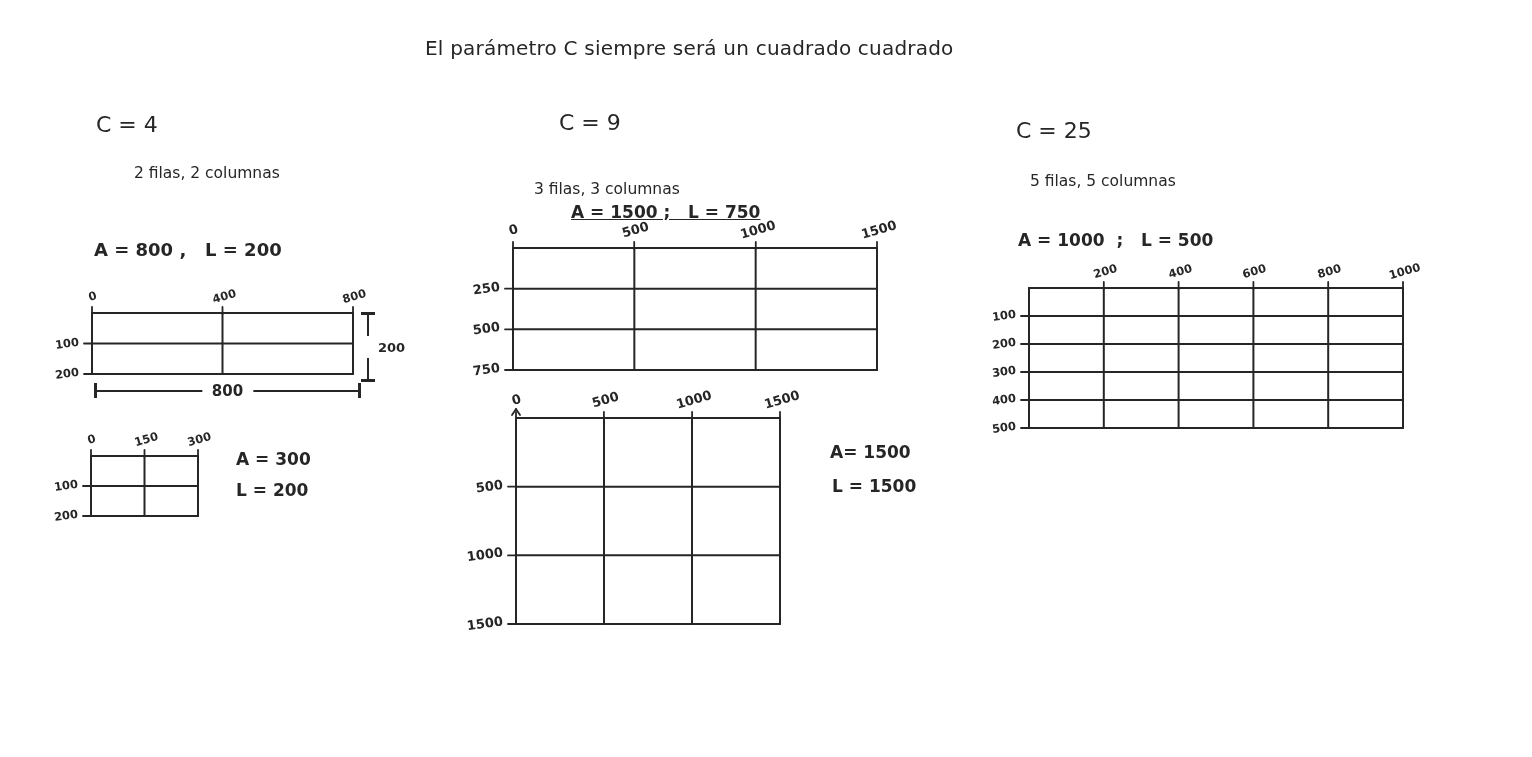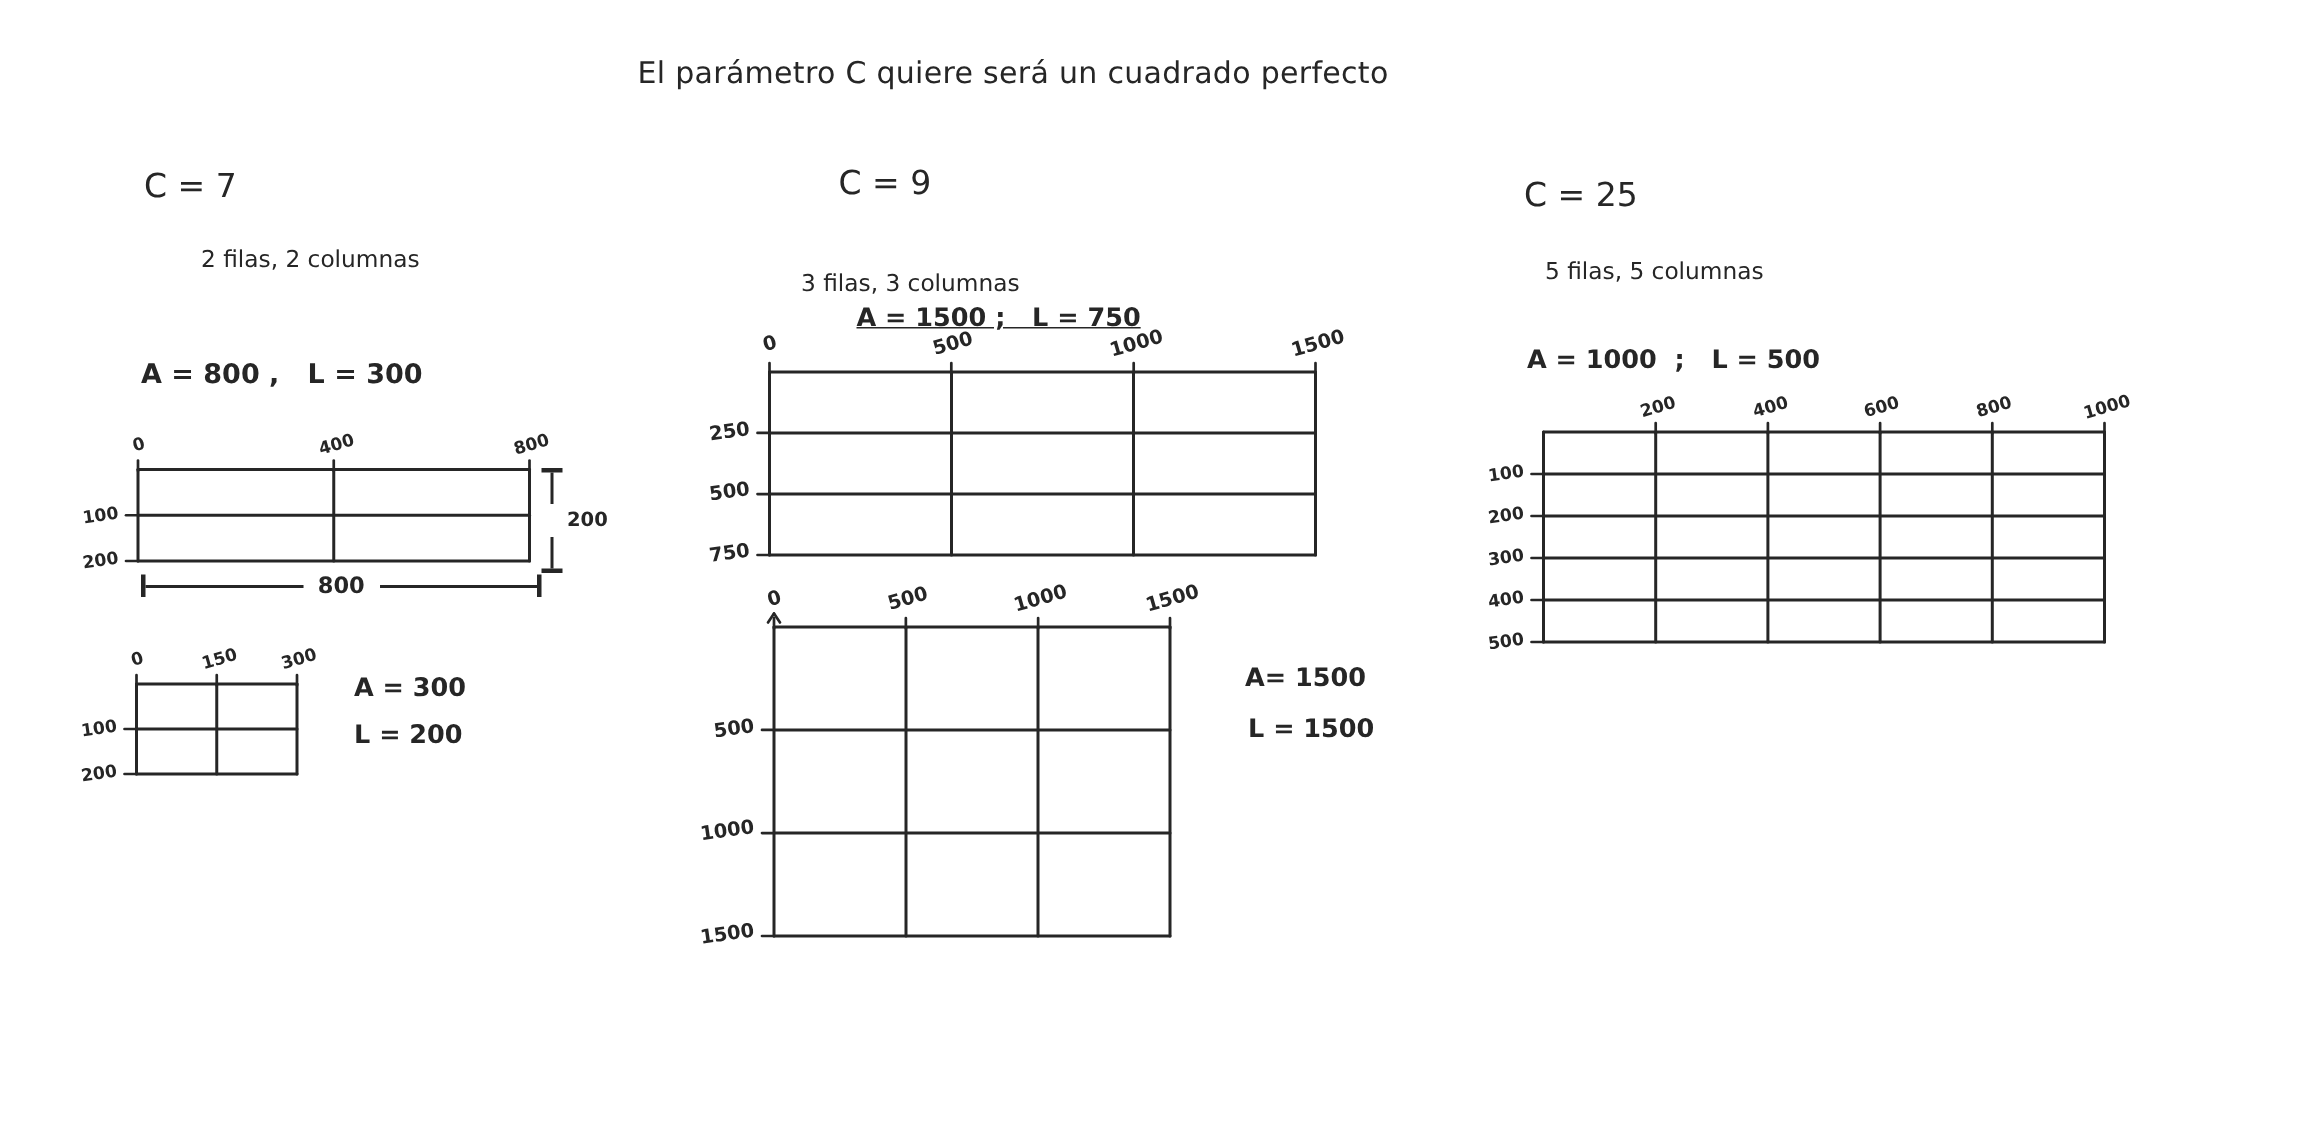--- a/index.html
+++ b/index.html
@@ -56,25 +56,25 @@
   .hdim-label{position:absolute;left:50%;top:50%;transform:translate(-50%,-52%);
     background:#fff;padding:0 10px;font-size:15px;font-weight:700;}
 
   .footer{position:absolute;left:192px;top:644px;font-size:20px;line-height:30px;}
 </style>
 </head>
 <body>
 
 <div class="canvas">
 
-  <div class="title">El parámetro C quiere será un cuadrado perfecto</div>
-
-  <div class="c-label" id="c4">C = 7</div>
+  <div class="title">El parámetro C siempre será un cuadrado cuadrado</div>
+
+  <div class="c-label" id="c4">C = 4</div>
   <div class="sub" id="sub4">2 filas, 2 columnas</div>
-  <div class="params" id="p4">A = 800 ,   L = 300</div>
+  <div class="params" id="p4">A = 800 ,   L = 200</div>
   <div class="grid" id="g1">
       <svg width="293" height="93" style="position: absolute; left: -16px; top: -16px; overflow: visible;">
         <line x1="16" y1="16" x2="277" y2="16" stroke="#262626" stroke-width="2" stroke-linecap="round"></line>
         <line x1="16" y1="77" x2="277" y2="77" stroke="#262626" stroke-width="2" stroke-linecap="round"></line>
         <line x1="16" y1="16" x2="16" y2="77" stroke="#262626" stroke-width="2" stroke-linecap="round"></line>
         <line x1="277" y1="16" x2="277" y2="77" stroke="#262626" stroke-width="2" stroke-linecap="round"></line>
         <line x1="146.5" y1="16" x2="146.5" y2="77" stroke="#262626" stroke-width="2" stroke-linecap="round"></line>
         <line x1="16" y1="46.5" x2="277" y2="46.5" stroke="#262626" stroke-width="2" stroke-linecap="round"></line>
         <line x1="16" y1="10" x2="16" y2="17" stroke="#262626" stroke-width="1.8" stroke-linecap="round"></line>
         <line x1="146.5" y1="10" x2="146.5" y2="17" stroke="#262626" stroke-width="1.8" stroke-linecap="round"></line>

